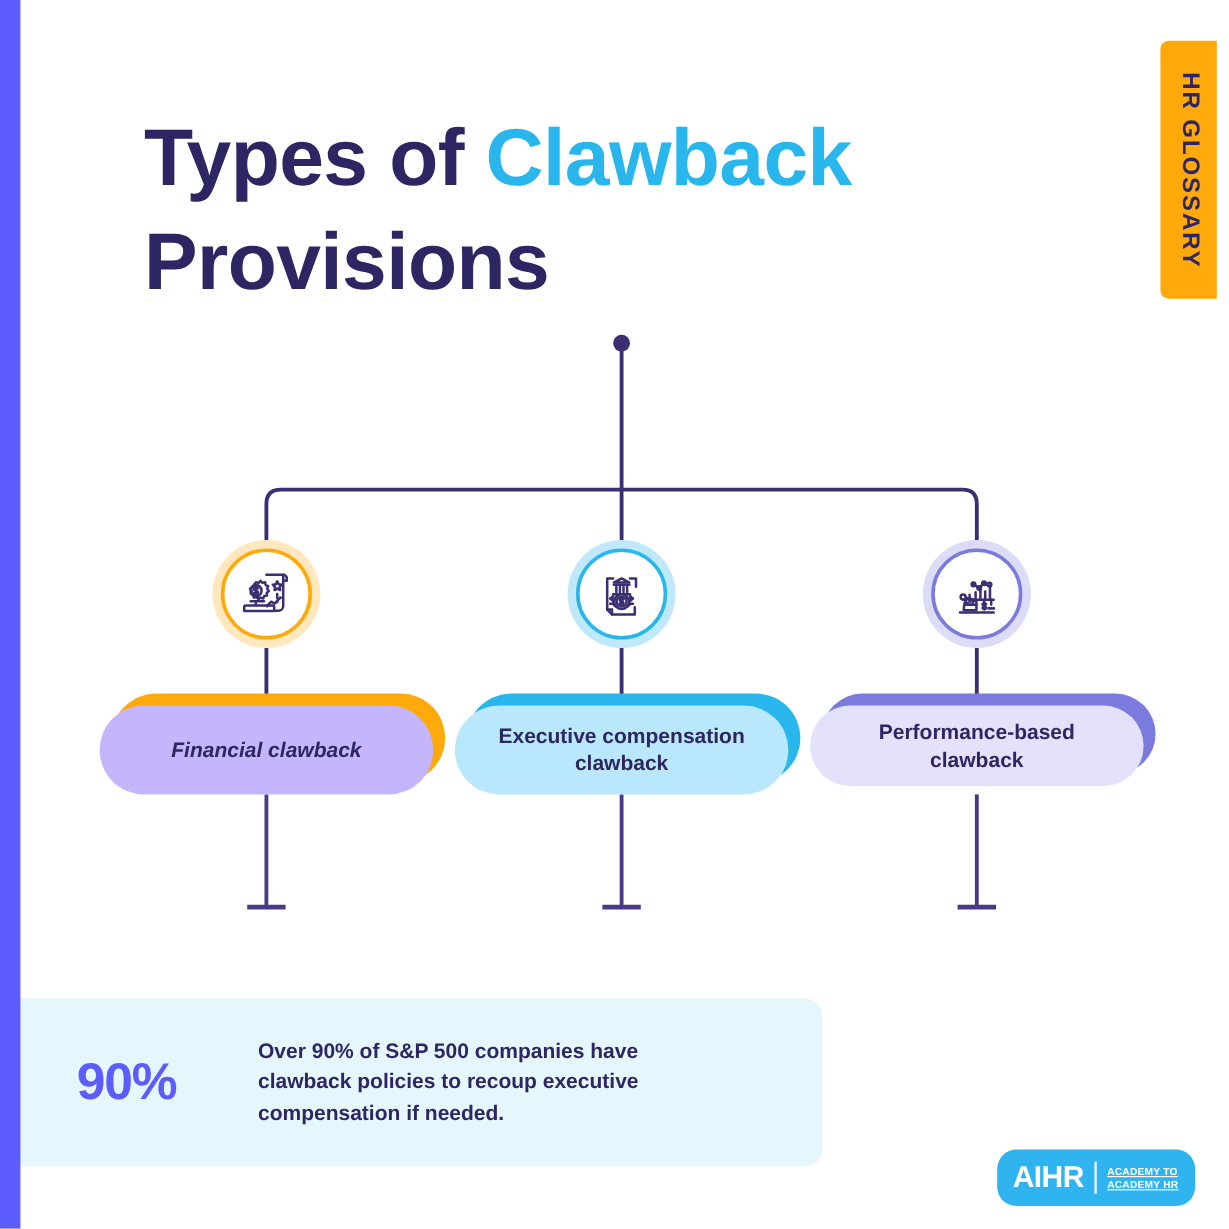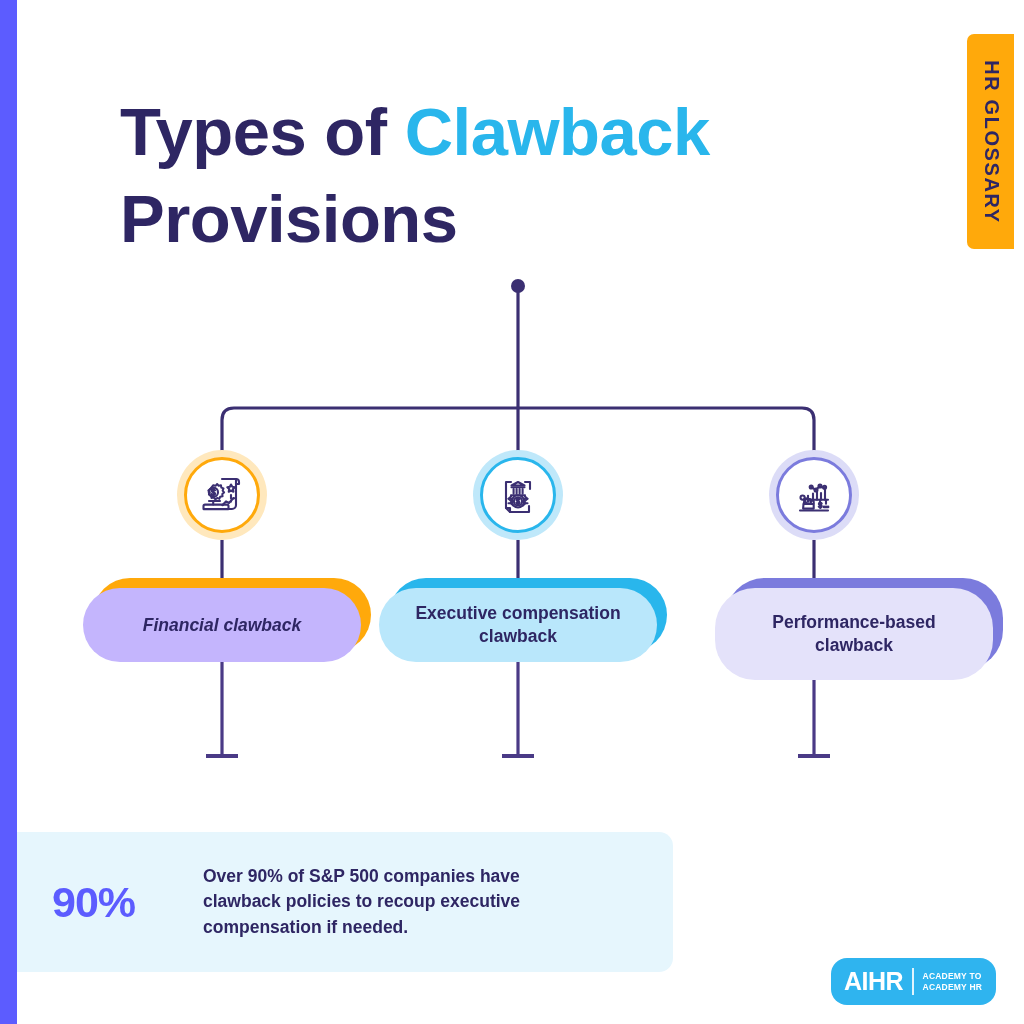--- a/index.html
+++ b/index.html
@@ -131,21 +131,21 @@
   .sh-orange { background: #ffa90b; }
   .fr-orange { background: #c4b5fd; font-style: italic; }
   .sh-blue   { background: #29b6ec; }
   .fr-blue   { background: #b9e7fb; }
   .sh-purple { background: #7b7bdd; }
   .fr-purple { background: #e4e2fa; }
 
   
   .stat-panel {
     position: absolute;
-    left: 4px; top: 832px;
+    left: 16px; top: 832px;
     width: 669px; height: 140px;
     background: #e6f6fd;
     border-radius: 0 14px 14px 0;
     z-index: 10;
   }
   .stat-number {
     position: absolute;
     left: 48px; top: 50%;
     transform: translateY(-50%);
     font-size: 43px;
@@ -231,20 +231,21 @@
     background: #ffffff;
     opacity: .85;
     margin: 0 9px;
   }
   .logo-sub {
     font-size: 8.5px;
     font-weight: bold;
     line-height: 1.25;
     color: #ffffff;
     letter-spacing: 0.2px;
+    text-decoration: underline;
   }
 </style>
 </head>
 <body>
 
 <div id="canvas">
 
   <div class="left-bar"></div>
 
   <div class="glossary-badge">
@@ -375,21 +376,21 @@
   <div class="pill-wrap" style="left:83px; top:588px; width:278px; height:74px;">
     <div class="pill-shadow sh-orange"></div>
     <div class="pill-front fr-orange">Financial clawback</div>
   </div>
 
   <div class="pill-wrap" style="left:379px; top:588px; width:278px; height:74px;">
     <div class="pill-shadow sh-blue"></div>
     <div class="pill-front fr-blue">Executive compensation clawback</div>
   </div>
 
-  <div class="pill-wrap" style="left:715px; top:588px; width:278px; height:92px;">
+  <div class="pill-wrap" style="left:675px; top:588px; width:278px; height:67px;">
     <div class="pill-shadow sh-purple"></div>
     <div class="pill-front fr-purple">Performance-based clawback</div>
   </div>
 
   <div class="stat-panel">
     <div class="stat-number">90%</div>
     <div class="stat-text">Over 90% of S&amp;P 500 companies have clawback policies to recoup executive compensation if needed.</div>
   </div>
 
   <div class="bubble-group">

